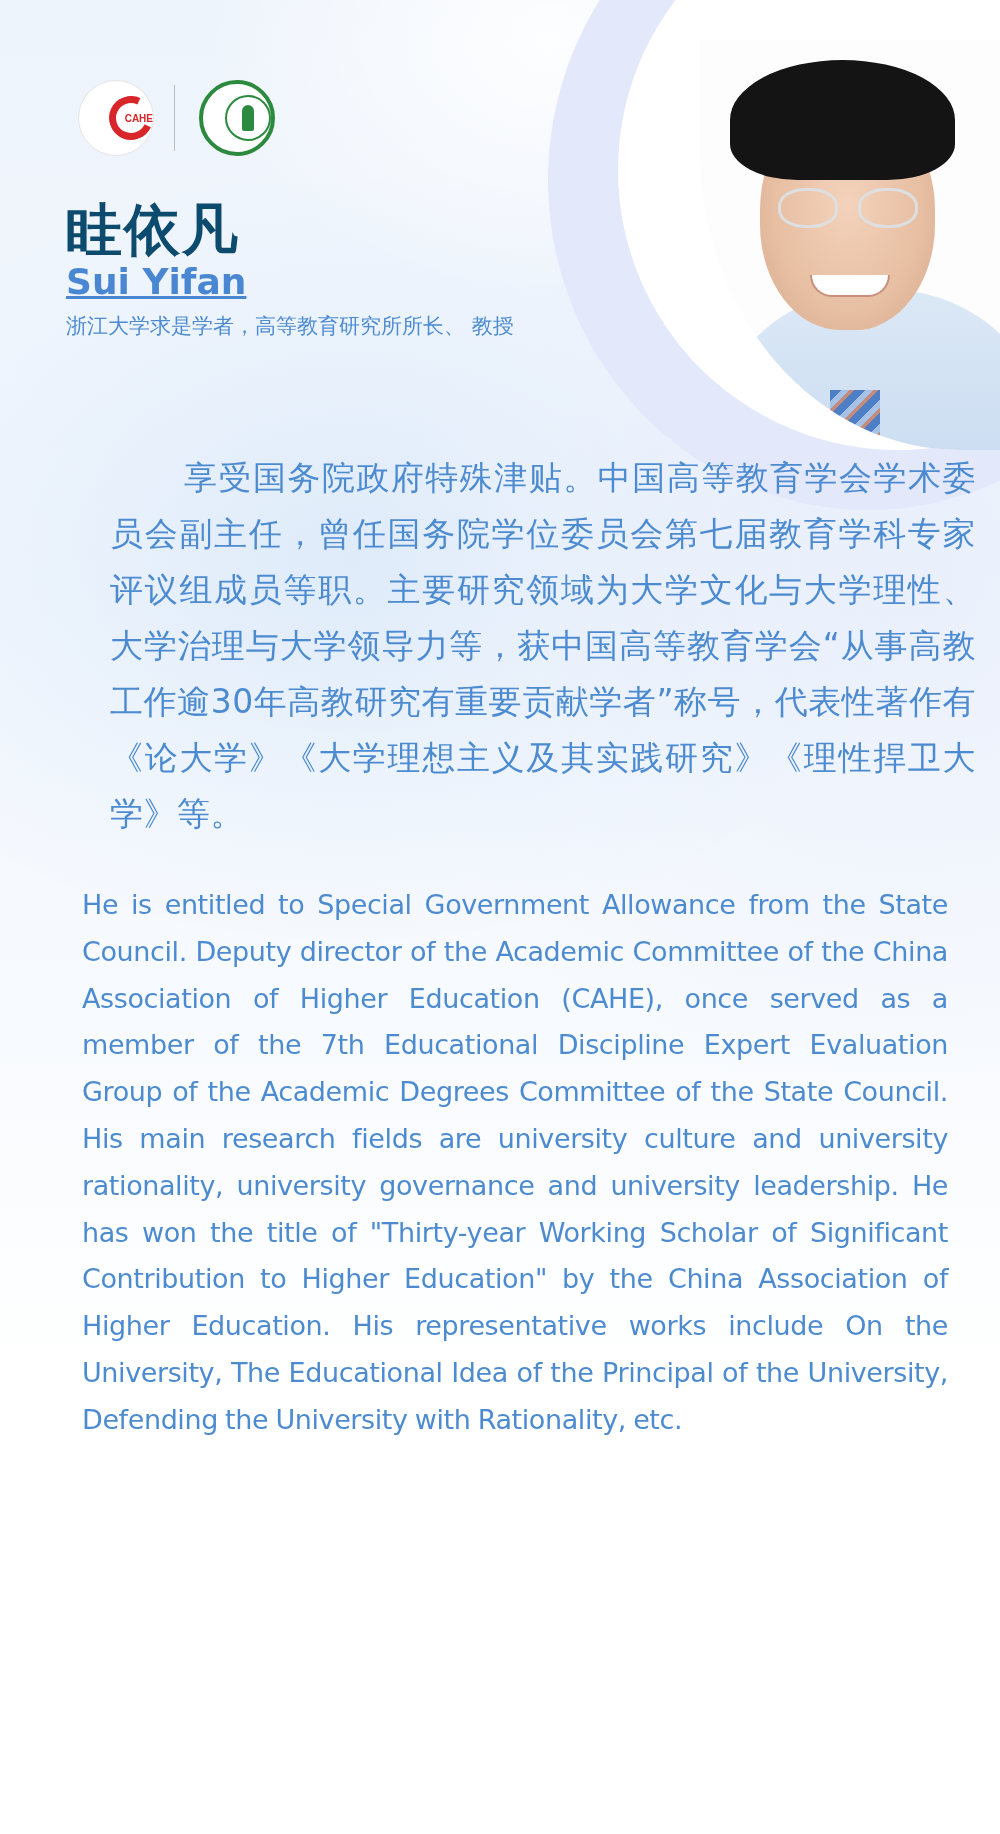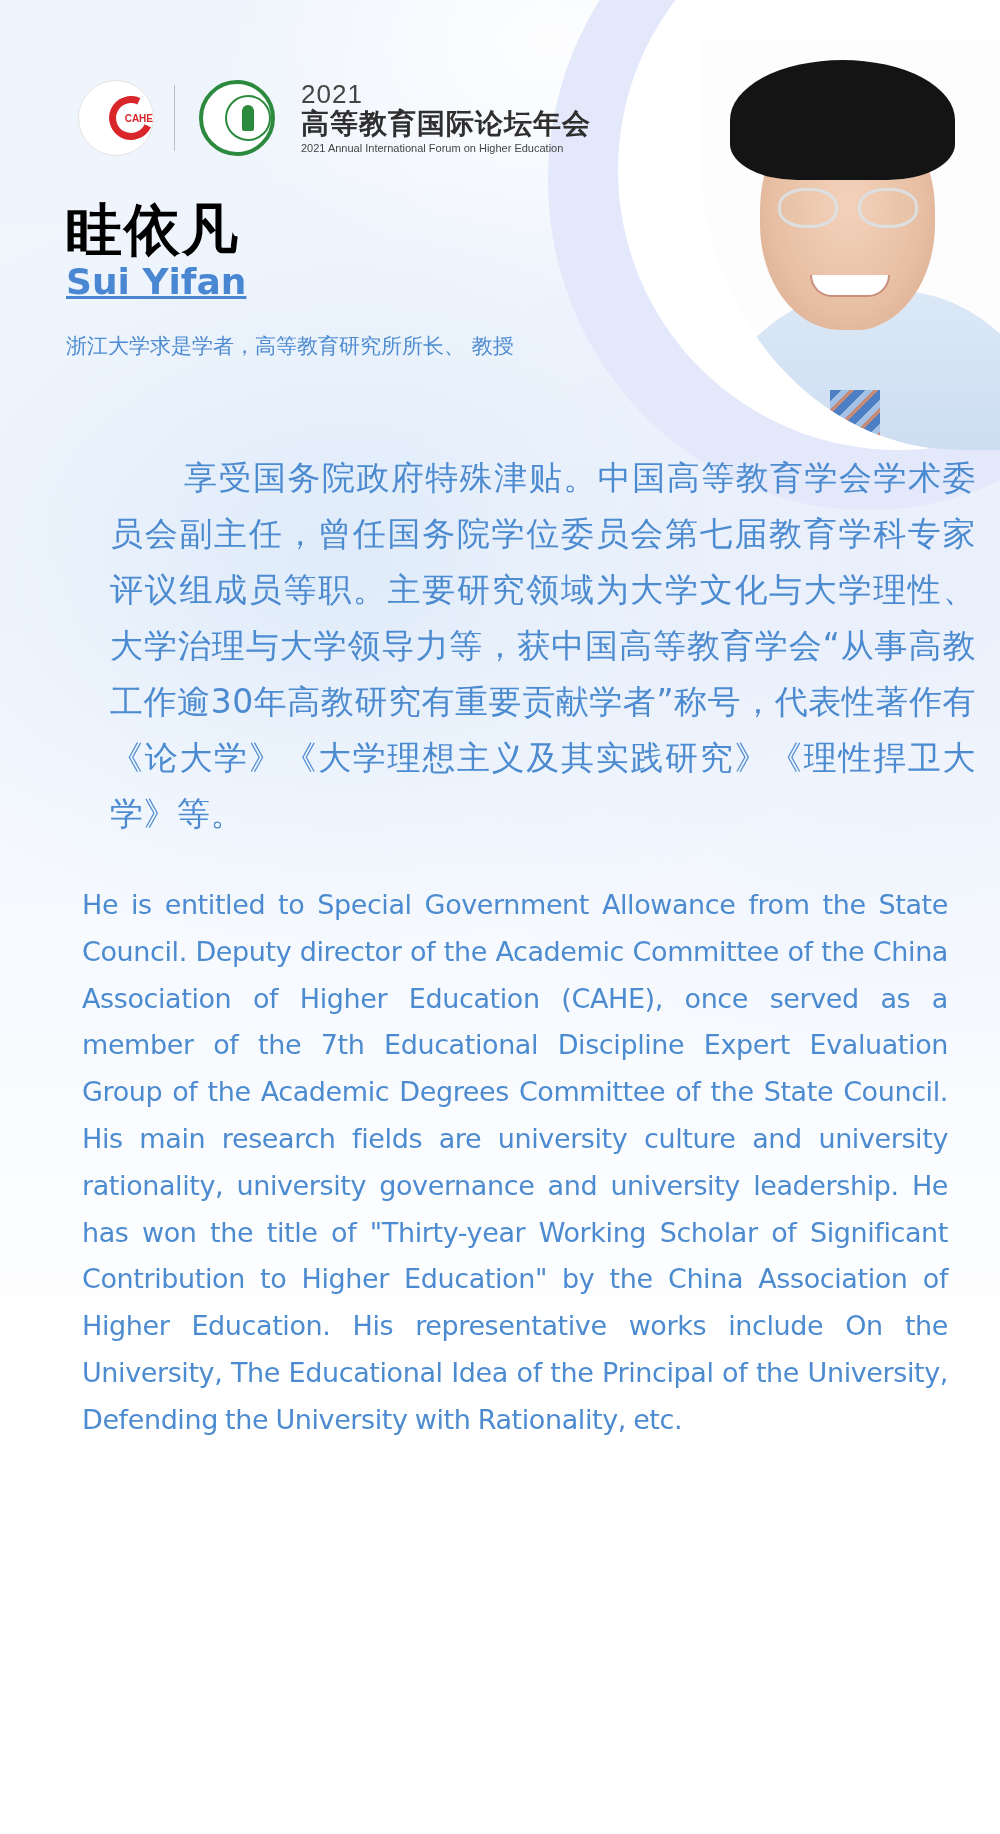--- a/index.html
+++ b/index.html
@@ -44,23 +44,23 @@
   .logo-sysu { background: #ffffff; border: 4px solid #2b8a3e; margin-left: 24px; }
   .logo-sysu .inner { width: 46px; height: 46px; border-radius: 50%; border: 2px solid #2b8a3e; display: flex; align-items: center; justify-content: center; }
   .logo-sysu .inner span { display: block; width: 12px; height: 26px; background: #2b8a3e; border-radius: 6px 6px 2px 2px; }
   .divider { width: 1px; height: 66px; background: #b9bec6; margin-left: 20px; }
   .forum { margin-left: 26px; color: #333; }
   .forum .year { font: 300 26px "Liberation Sans", sans-serif; color: #444; line-height: 26px; letter-spacing: 1px; }
   .forum .cn { font: bold 28px "DejaVu Sans", sans-serif; color: #2f2f2f; line-height: 34px; letter-spacing: 1px; }
   .forum .en { font: 11px "Liberation Sans", sans-serif; color: #444; line-height: 14px; }
 
   .name-block { position: absolute; left: 66px; top: 198px; z-index: 2; }
-  .name-cn { font: bold 56px "DejaVu Sans", sans-serif; color: #000000; line-height: 64px; letter-spacing: 2px; }
+  .name-cn { font: bold 56px "DejaVu Sans", sans-serif; color: #0c4a6e; line-height: 64px; letter-spacing: 2px; }
   .name-en { font: bold 36px "DejaVu Sans", sans-serif; color: #4a87d2; line-height: 44px; margin-top: -2px; text-decoration: underline; }
-  .title-cn { font: 21px "DejaVu Sans", sans-serif; color: #4d8bd1; margin-top: 28px; line-height: 28px; }
+  .title-cn { font: 21px "DejaVu Sans", sans-serif; color: #4d8bd1; margin-top: 8px; line-height: 28px; }
   .title-en { font: 17px "DejaVu Sans", sans-serif; color: #4d8bd1; line-height: 23px; width: 580px; text-align: justify; text-align-last: left; }
 
   .bio-cn { position: absolute; left: 66px; top: 450px; width: 866px; z-index: 2;
             font: 33px "DejaVu Sans", sans-serif; color: #4d8bd1; line-height: 56px; text-indent: 74px;
             text-align: justify; letter-spacing: 0.5px; margin-left: 44px; }
   .bio-en { position: absolute; left: 82px; top: 882px; width: 866px; z-index: 2;
             font: 27px "DejaVu Sans", sans-serif; color: #4d8bd1; line-height: 46.8px; text-align: justify;
             letter-spacing: -0.4px; word-spacing: -1px; }
 </style>
 </head>
@@ -92,25 +92,20 @@
   <div class="logo logo-cahe">
     <div class="crescent"></div>
     <span class="txt">CAHE</span>
   </div>
   <div class="divider"></div>
   <div class="logo logo-sysu">
     <div class="inner">
         <span></span>
       </div>
   </div>
-  <div class="forum">
-    <div class="year">2021</div>
-    <div class="cn">高等教育国际论坛年会</div>
-    <div class="en">2021 Annual International Forum on Higher Education</div>
-  </div>
 </div>
 
 <div class="name-block">
   <div class="name-cn">眭依凡</div>
   <div class="name-en">Sui Yifan</div>
   <div class="title-cn">浙江大学求是学者，高等教育研究所所长、 教授</div>
 </div>
 
 <p class="bio-cn">享受国务院政府特殊津贴。中国高等教育学会学术委员会副主任，曾任国务院学位委员会第七届教育学科专家评议组成员等职。主要研究领域为大学文化与大学理性、大学治理与大学领导力等，获中国高等教育学会“从事高教工作逾30年高教研究有重要贡献学者”称号，代表性著作有《论大学》《大学理想主义及其实践研究》《理性捍卫大学》等。</p>
 <p class="bio-en">He is entitled to Special Government Allowance from the State Council. Deputy director of the Academic Committee of the China Association of Higher Education (CAHE), once served as a member of the 7th Educational Discipline Expert Evaluation Group of the Academic Degrees Committee of the State Council. His main research fields are university culture and university rationality, university governance and university leadership. He has won the title of "Thirty-year Working Scholar of Significant Contribution to Higher Education" by the China Association of Higher Education. His representative works include On the University, The Educational Idea of the Principal of the University, Defending the University with Rationality, etc.</p>

